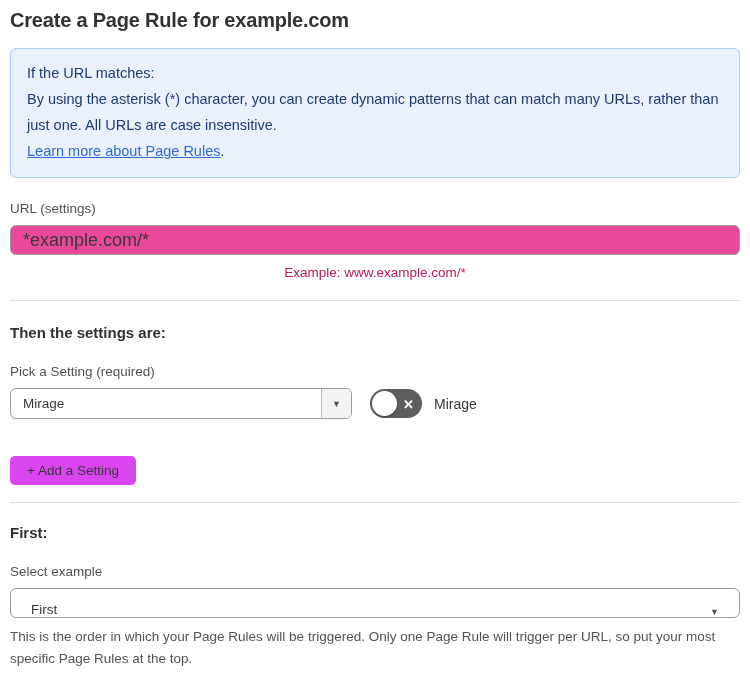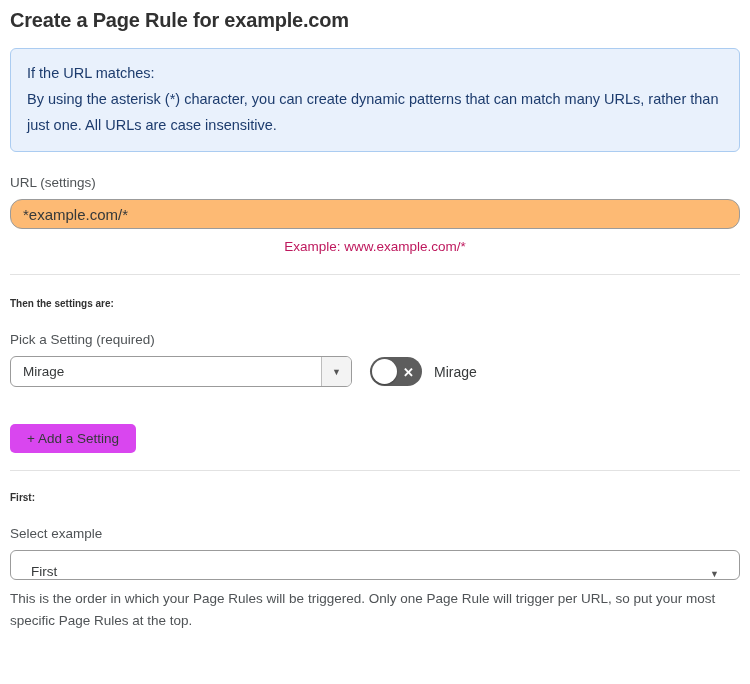--- a/index.html
+++ b/index.html
@@ -36,46 +36,46 @@
 
   .field-label {
     font-size: 13.5px;
     color: #4f5356;
     margin: 0 0 9px;
   }
   .text-input {
     width: 730px;
     height: 30px;
     border: 1px solid #9b9b9b;
-    border-radius: 12px;
+    border-radius: 6px;
     padding: 0 12px;
-    font-size: 15px;
+    font-size: 18px;
     color: #36393a;
     font-family: inherit;
-    background: #fdba74;
+    background: #ec4899;
     outline: none;
   }
   .helper-text {
     font-size: 13.5px;
     color: #be185d;
     margin: 8px 0 0;
     line-height: 20px;
     text-align: center;
   }
 
   .divider {
     border: none;
     border-top: 1px solid #e2e2e2;
     margin: 0;
   }
   .d1 { margin-top: 17px; margin-bottom: 23px; }
   .d2 { margin-top: 17px; margin-bottom: 21px; }
 
   .section-heading {
-    font-size: 10px;
+    font-size: 15px;
     font-weight: bold;
     color: #313131;
     margin: 0 0 23px;
   }
 
   .setting-row { display: flex; align-items: center; }
 
   .select-box {
     display: flex;
     align-items: stretch;
@@ -175,20 +175,21 @@
 </head>
 <body>
 
 <div class="container">
 
   <h1 class="page-title">Create a Page Rule for example.com</h1>
 
   <div class="info-box">
     <p class="info-heading">If the URL matches:</p>
     <p class="info-body">By using the asterisk (*) character, you can create dynamic patterns that can match many URLs, rather than just one. All URLs are case insensitive.</p>
+    <p class="info-link-line"><a class="info-link">Learn more about Page Rules</a><span>.</span></p>
   </div>
 
   <p class="field-label">URL (settings)</p>
   <input class="text-input" type="text" value="*example.com/*" style="">
   <p class="helper-text">Example: www.example.com/*</p>
 
   <hr class="divider d1">
 
   <h2 class="section-heading">Then the settings are:</h2>
 

